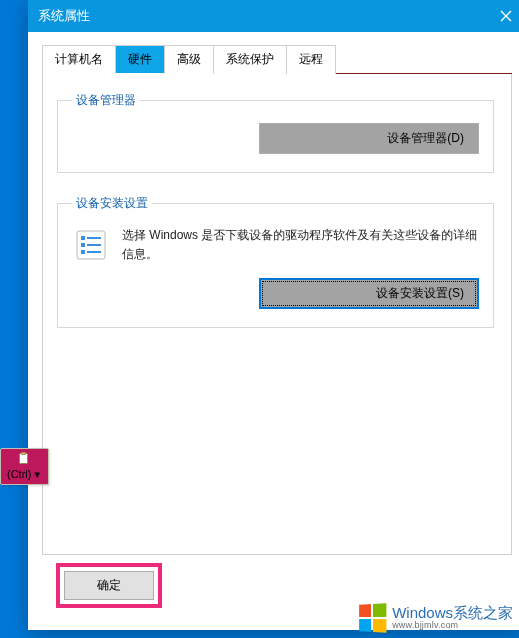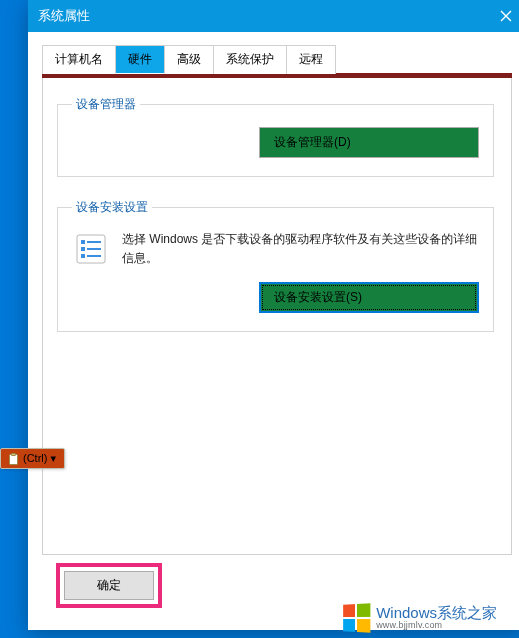--- a/index.html
+++ b/index.html
@@ -45,21 +45,21 @@
     }
     .content {
       flex: 1;
       padding: 12px 14px 10px 14px;
       background: #fff;
       display: flex;
       flex-direction: column;
     }
     .tabs {
       display: flex;
-      border-bottom: 5px solid #7f1d1d;
+      border-bottom: 1px solid #7f1d1d;
       position: relative;
       z-index: 1;
     }
     .tab {
       padding: 5px 12px;
       border: 1px solid #d0d0d0;
       border-bottom: none;
       background: #fff;
       margin-right: -1px;
       cursor: pointer;
@@ -108,25 +108,25 @@
       line-height: 1.6;
       color: #222;
     }
     .btn-row {
       display: flex;
       justify-content: flex-end;
     }
     .win-btn {
       min-width: 220px;
       padding: 6px 14px;
-      background: #15803d;
+      background: #a3a3a3;
       border: 1px solid #adadad;
       font-size: 12px;
       cursor: pointer;
-      text-align: left;
+      text-align: right;
     }
     .win-btn.focused {
       border: 1px solid #0078d7;
       outline: 1px dotted #000;
       outline-offset: -4px;
       box-shadow: inset 0 0 0 1px #0078d7;
     }
     .footer {
       padding: 8px 14px 12px 14px;
       display: flex;
@@ -143,37 +143,38 @@
     }
     .ok-highlight {
       border: 4px solid #ec2a7b;
       padding: 4px;
       display: inline-block;
     }
     .ctrl-tooltip {
       position: absolute;
       left: 0;
       top: 448px;
-      background: #c2410c;
+      background: #be185d;
       border: 1px solid #c0c0b0;
       padding: 3px 8px 3px 6px;
       font-size: 11px;
       display: flex;
       align-items: center;
       gap: 4px;
       border-radius: 2px;
       box-shadow: 1px 1px 3px rgba(0,0,0,0.15);
+      flex-direction: column;
     }
     .ctrl-icon {
       width: 12px; height: 12px;
       display:inline-flex;align-items:center;justify-content:center;
     }
     .watermark {
       position: absolute;
-      right: 22px;
+      right: 6px;
       bottom: 6px;
       display: flex;
       align-items: center;
       gap: 6px;
       background: rgba(255,255,255,0.0);
     }
     .win-logo {
       width: 28px; height: 28px;
       display:grid;
       grid-template-columns:1fr 1fr;

